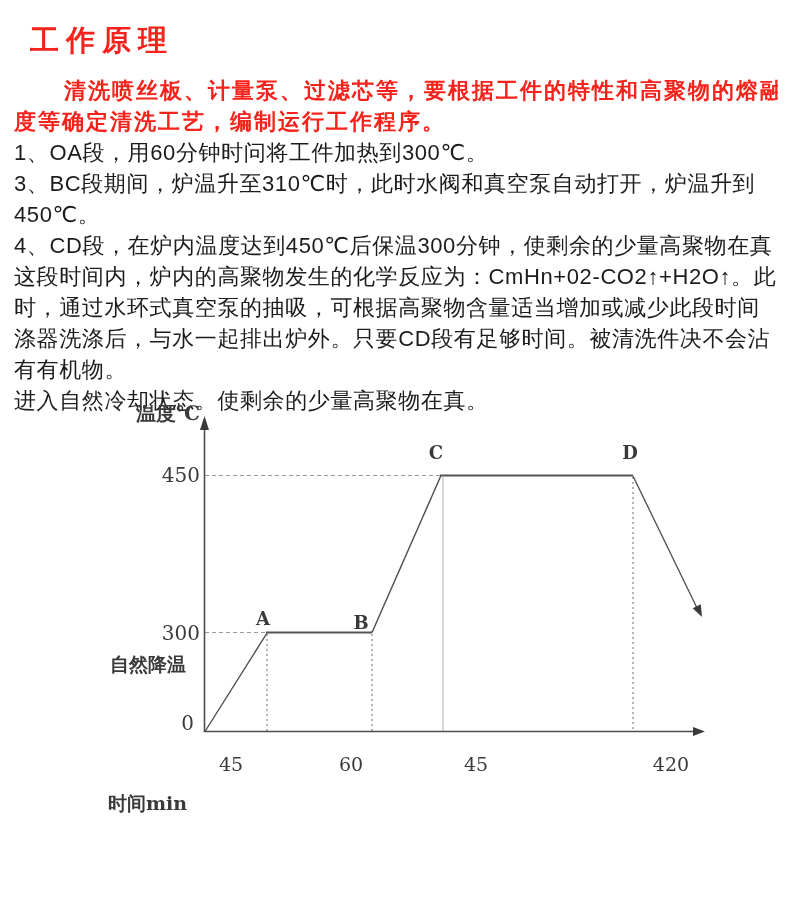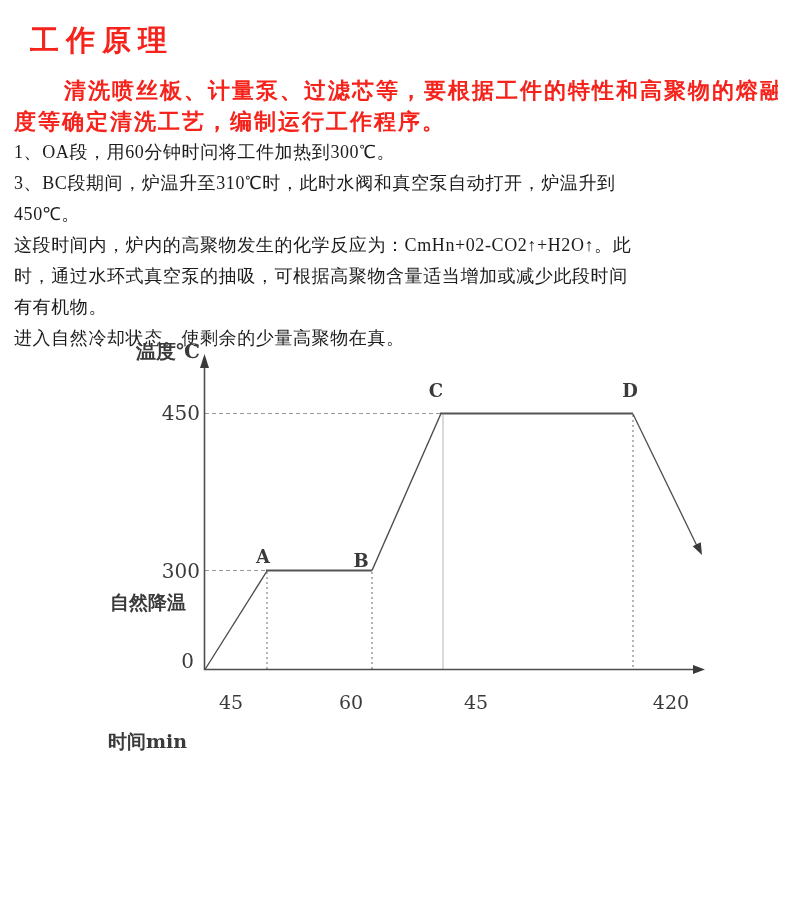--- a/index.html
+++ b/index.html
@@ -12,21 +12,21 @@
   .doc-title{
     margin:16px;padding-top:5px;text-align:left;
     font-size:29px;line-height:38px;font-weight:bold;
     color:#f5231b;letter-spacing:7px;
   }
   .intro{
     color:#f5231b;font-weight:bold;font-size:22px;line-height:31px;
     letter-spacing:2px;
   }
   .intro .indent{text-indent:50px;}
-  .steps{font-size:18px;line-height:31px;letter-spacing:0.6px;font-family:Liberation Serif, serif;}
+  .steps{font-size:22px;line-height:31px;letter-spacing:0.6px;}
   .tline{white-space:nowrap;overflow:hidden;}
   .chart-wrap{margin-top:-11px;position:relative;text-align:center;}
   .chart-wrap svg{display:block;}
   .chart-text{
     font-family:"DejaVu Serif","Liberation Serif",serif;
     fill:#3a3a3a;
   }
   .cjk{font-weight:bold;}
 </style>
 </head>
@@ -43,22 +43,24 @@
 
   <div class="steps">
     <div>
       <div class="tline">1、OA段，用60分钟时问将工件加热到300℃。</div>
     </div>
     <div>
       <div class="tline">3、BC段期间，炉温升至310℃时，此时水阀和真空泵自动打开，炉温升到</div>
       <div class="tline">450℃。</div>
     </div>
     <div>
+      <div class="tline">4、CD段，在炉内温度达到450℃后保温300分钟，使剩余的少量高聚物在真</div>
       <div class="tline">这段时间内，炉内的高聚物发生的化学反应为：CmHn+02-CO2↑+H2O↑。此</div>
       <div class="tline">时，通过水环式真空泵的抽吸，可根据高聚物含量适当增加或减少此段时间</div>
+      <div class="tline">涤器洗涤后，与水一起排出炉外。只要CD段有足够时间。被清洗件决不会沾</div>
       <div class="tline">有有机物。</div>
     </div>
     <div>
       <div class="tline">进入自然冷却状态。使剩余的少量高聚物在真。</div>
     </div>
   </div>
 
   <div class="chart-wrap">
     <svg width="790" height="420" viewBox="0 0 790 420">
 

